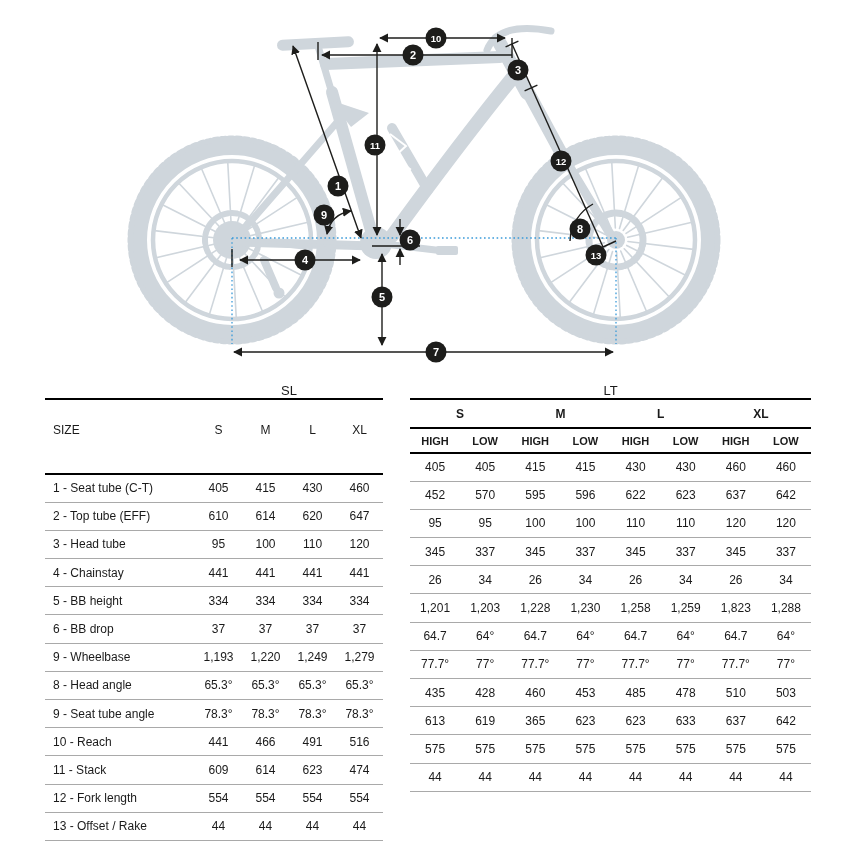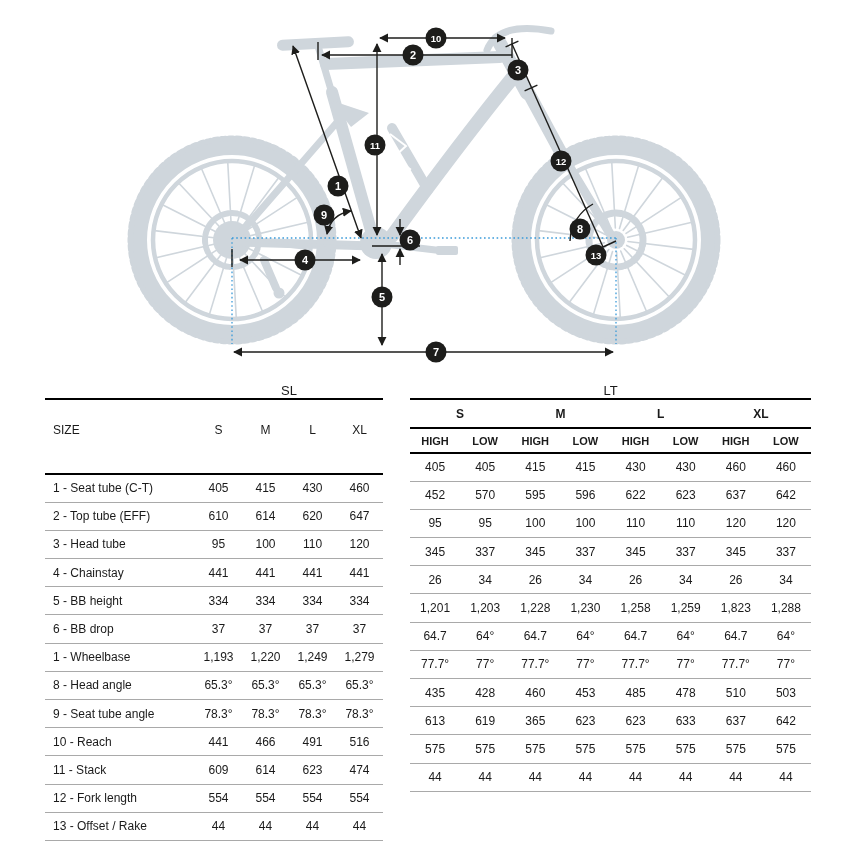--- a/index.html
+++ b/index.html
@@ -263,21 +263,21 @@
         <td>334</td>
       </tr>
       <tr>
         <td class="lbl">6 - BB drop</td>
         <td>37</td>
         <td>37</td>
         <td>37</td>
         <td>37</td>
       </tr>
       <tr>
-        <td class="lbl">1 - Wheelbase</td>
+        <td class="lbl">9 - Wheelbase</td>
         <td>1,193</td>
         <td>1,220</td>
         <td>1,249</td>
         <td>1,279</td>
       </tr>
       <tr>
         <td class="lbl">8 - Head angle</td>
         <td>65.3°</td>
         <td>65.3°</td>
         <td>65.3°</td>

